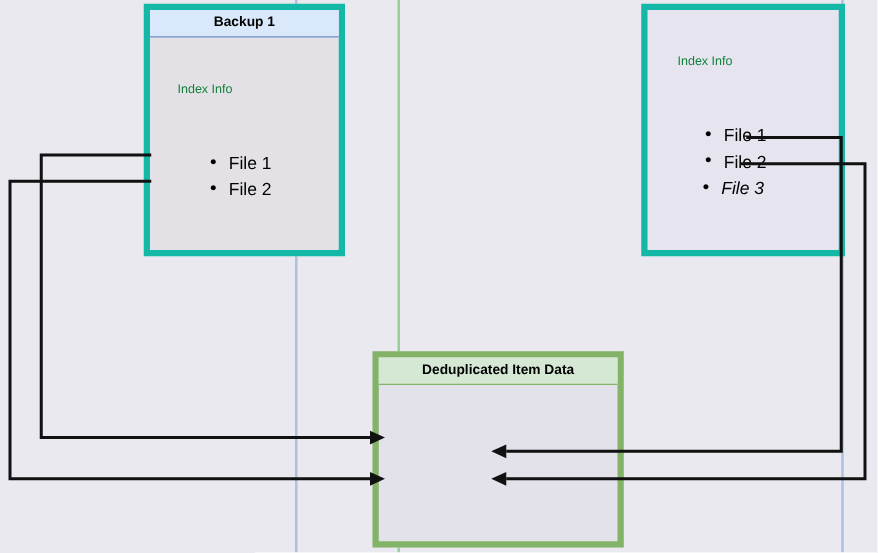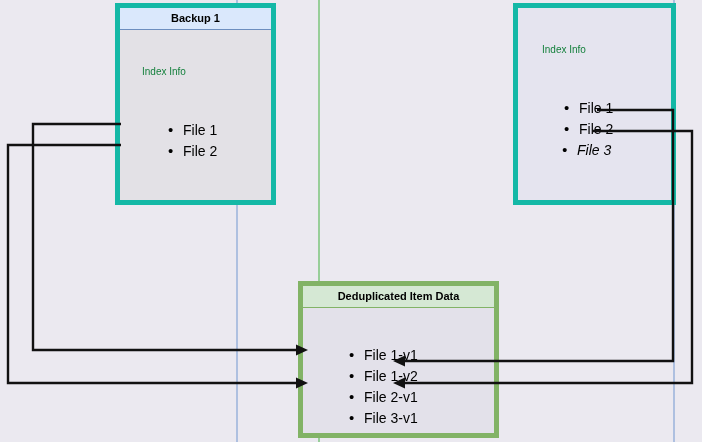--- a/index.html
+++ b/index.html
@@ -114,26 +114,20 @@
     <div class="box-body">
       <div class="heading" style="left:24px; top:36px;">Index Info</div>
       <div class="bullet" style="left:46px; top:92px;">File 1</div>
       <div class="bullet" style="left:46px; top:113px;">File 2</div>
       <div class="bullet" style="left:44px; top:134px;font-style:italic;">File 3</div>
     </div>
   </div>
 
   <div class="box green-box" style="left:258px; top:281px; width:201px; height:157px;">
     <div class="box-title">Deduplicated Item Data</div>
-    <div class="box-body">
-      <div class="bullet" style="left:46px; top:39px;">File 1-v1</div>
-      <div class="bullet" style="left:46px; top:60px;">File 1-v2</div>
-      <div class="bullet" style="left:46px; top:81px;">File 2-v1</div>
-      <div class="bullet" style="left:46px; top:102px;">File 3-v1</div>
-    </div>
   </div>
 
   <svg id="wires" viewBox="0 0 702 442">
 
     <g>
       <path d="M121,124 L33,124 L33,350 L296,350"></path>
       <polygon points="296,344.5 308,350 296,355.5"></polygon>
     </g>
 
     <g>

